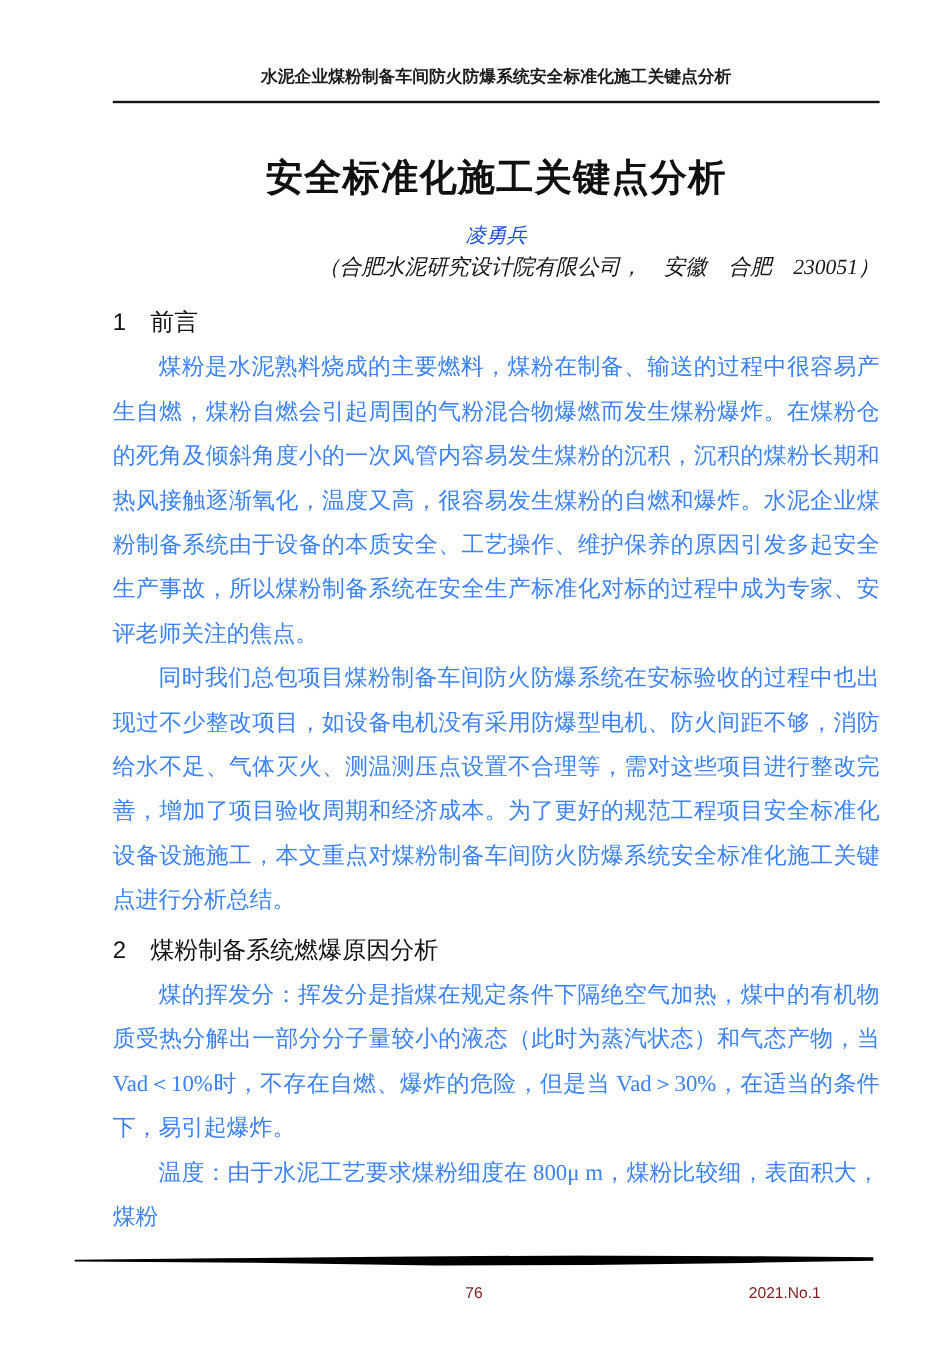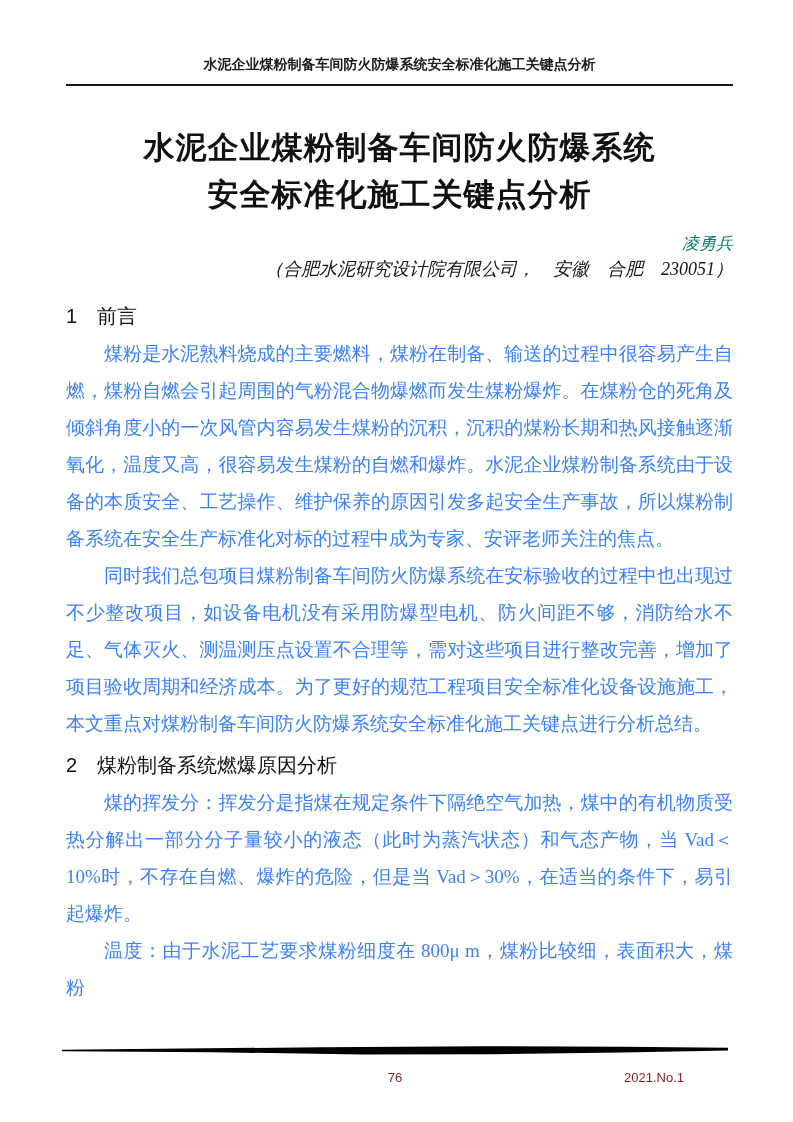--- a/index.html
+++ b/index.html
@@ -10,21 +10,21 @@
   .page {
     position: relative;
     width: 793px;
     height: 1122px;
     background: #ffffff;
     overflow: hidden;
     color: #1a1a1a;
     font-family: "Liberation Serif", "DejaVu Serif", serif;
   }
   .content {
-    padding: 55px 60px 0 66px;
+    padding: 55px 60px 0 94px;
   }
   .running-header {
     text-align: center;
     font-size: 14px;
     line-height: 20px;
     color: #1c1c1c;
     padding-bottom: 9px;
     border-bottom: 2px solid #151515;
     font-weight: bold;
     font-family: "Liberation Serif", "DejaVu Serif", serif;
@@ -34,25 +34,25 @@
     text-align: center;
     font-family: "Liberation Sans", "DejaVu Sans", sans-serif;
     font-weight: bold;
     font-size: 31px;
     line-height: 47px;
     color: #101010;
     letter-spacing: 1px;
   }
   .author {
     margin-top: 14px;
-    text-align: right;
+    text-align: center;
     font-size: 17px;
     line-height: 24px;
     font-style: italic;
-    color: #0f766e;
+    color: #1d4ed8;
   }
   .affiliation {
     text-align: right;
     font-size: 18px;
     line-height: 26px;
     font-style: italic;
     color: #161616;
   }
   h2.section-heading {
     margin: 20px 0 0 0;
@@ -110,21 +110,20 @@
 <body>
 
 <div class="page">
   <div class="content">
 
     <div class="running-header">
       <span>水泥企业煤粉制备车间防火防爆系统安全标准化施工关键点分析</span>
     </div>
 
     <div class="main-title">
-      <div>水泥企业煤粉制备车间防火防爆系统</div>
       <div>安全标准化施工关键点分析</div>
     </div>
 
     <div class="author">凌勇兵</div>
 
     <div class="affiliation">（合肥水泥研究设计院有限公司，　安徽　合肥　230051）</div>
 
     <h2 class="section-heading">1　前言</h2>
 
     <p class="body-para first">煤粉是水泥熟料烧成的主要燃料，煤粉在制备、输送的过程中很容易产生自燃，煤粉自燃会引起周围的气粉混合物爆燃而发生煤粉爆炸。在煤粉仓的死角及倾斜角度小的一次风管内容易发生煤粉的沉积，沉积的煤粉长期和热风接触逐渐氧化，温度又高，很容易发生煤粉的自燃和爆炸。水泥企业煤粉制备系统由于设备的本质安全、工艺操作、维护保养的原因引发多起安全生产事故，所以煤粉制备系统在安全生产标准化对标的过程中成为专家、安评老师关注的焦点。</p>

